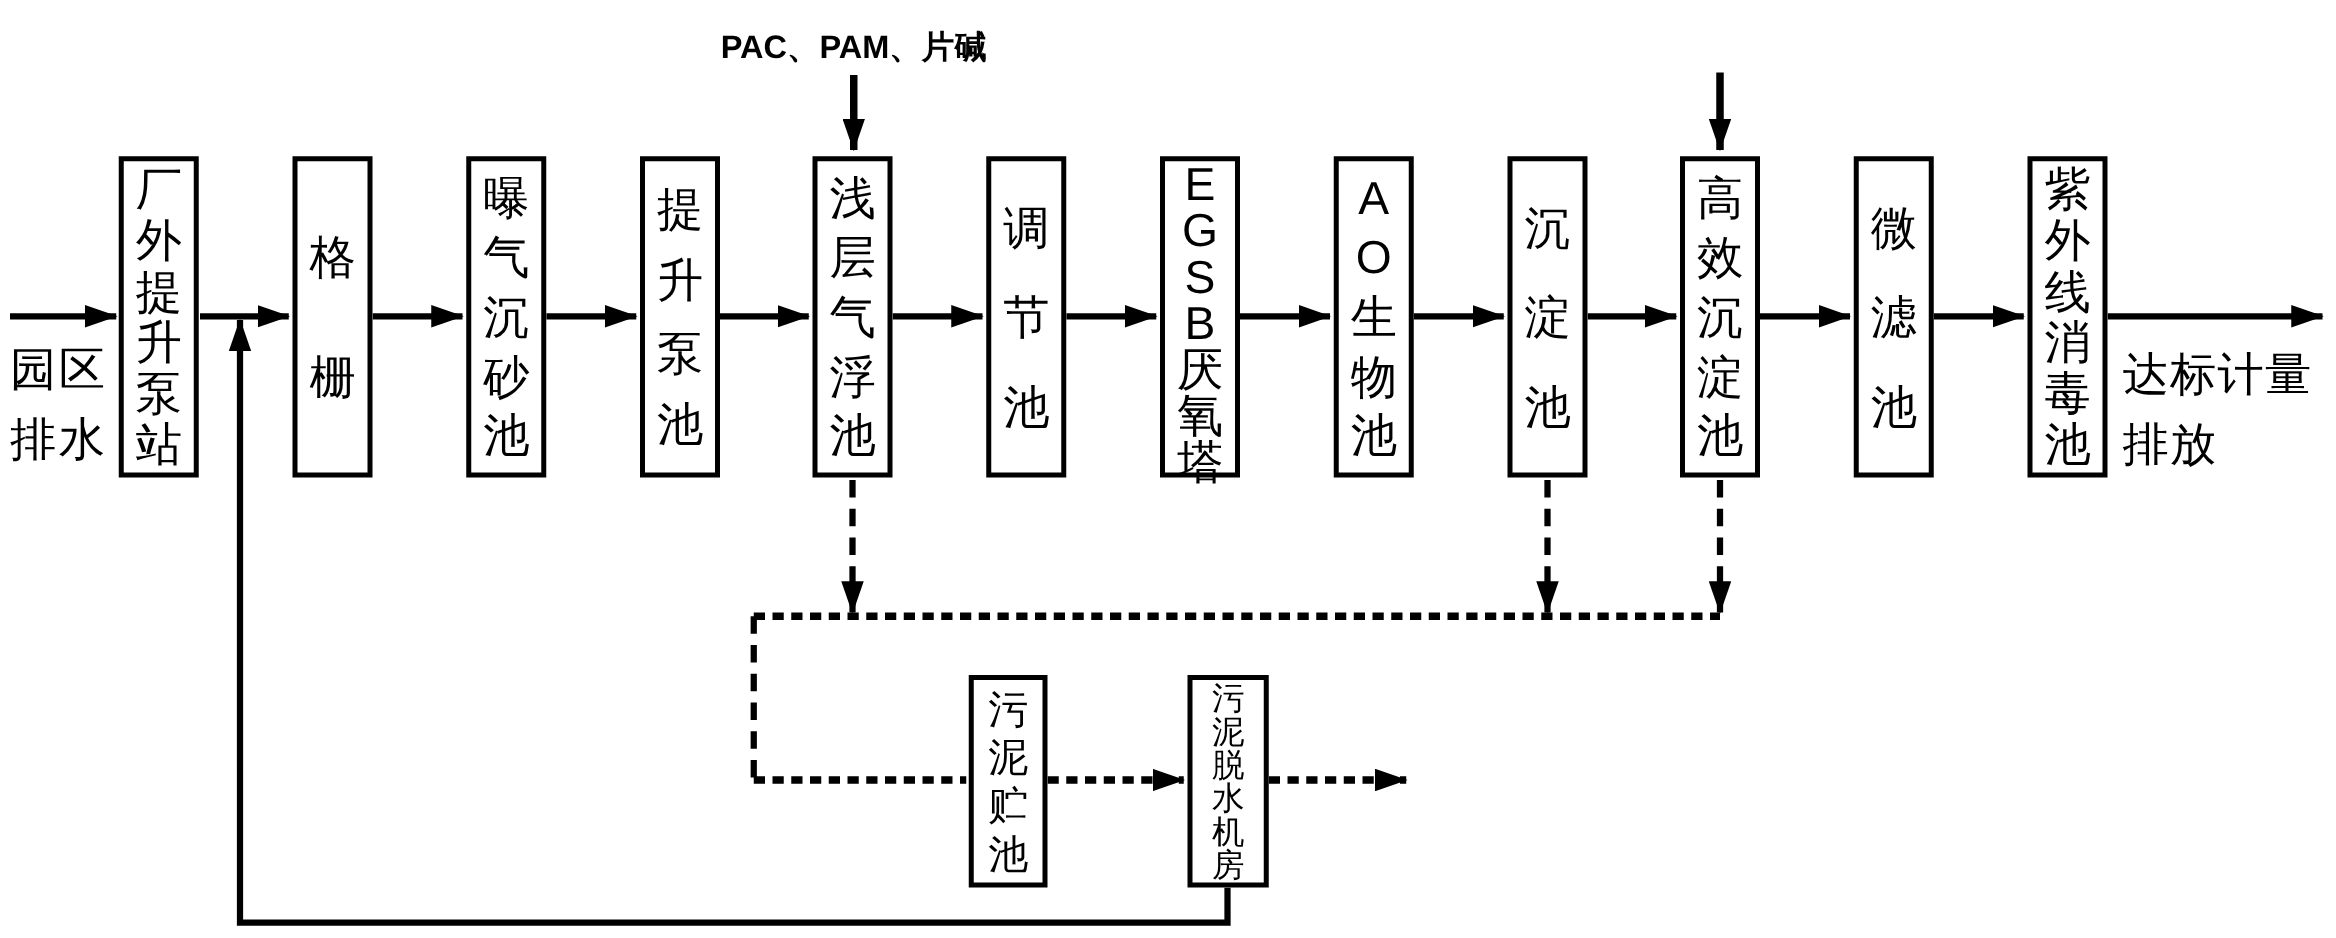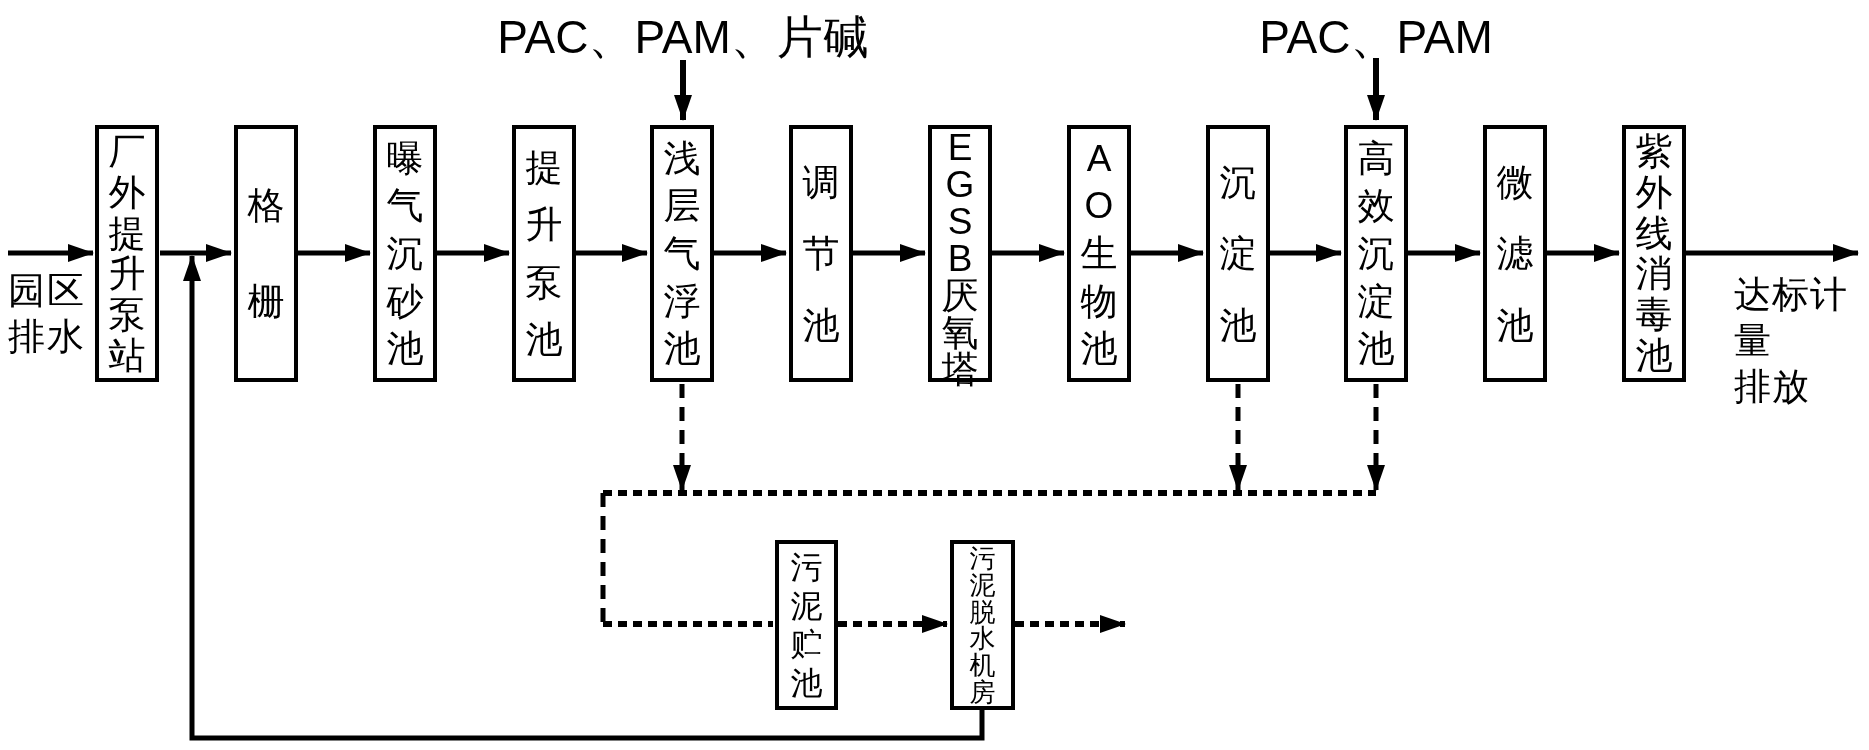--- a/index.html
+++ b/index.html
@@ -41,34 +41,35 @@
     align-items: center;
     line-height: 1;
     z-index: 2;
   }
   #sludge-storage { left: 775px; top: 540px; width: 63px; height: 170px; font-size: 32px; }
   #sludge-dewater { left: 950px; top: 540px; width: 65px; height: 170px; font-size: 26px; }
   .flabel {
     position: absolute;
     white-space: pre-line;
     font-size: 37px;
-    line-height: 46px;
+    line-height: 56px;
     z-index: 2;
   }
   #inflow-label  { left: 8px;    top: 268px; letter-spacing: 2px; }
-  #outflow-label { left: 1698px; top: 272px; letter-spacing: 1px; margin-left: 36px; }
+  #outflow-label { left: 1698px; top: 272px; letter-spacing: 1px; }
   #sludge-out-label { left: 1132px; top: 606px; letter-spacing: 1px; }
   .dosing {
     position: absolute;
     top: 18px;
     transform: translateX(-50%);
-    font-size: 46px;
+    font-size: 26px;
     line-height: 38px;
     white-space: nowrap;
     z-index: 2;
+    font-weight: bold;
   }
   #dosing-1 { left: 683px; }
   #dosing-2 { left: 1376px; }
 </style>
 </head>
 <body>
 
 <div id="stage">
 
   <svg id="lines" width="1869" height="750" viewBox="0 0 1869 750">
@@ -208,15 +209,14 @@
       <span class="ch">水</span>
       <span class="ch">机</span>
       <span class="ch">房</span>
     </div>
 
   <div class="flabel" id="inflow-label">园区
 排水</div>
   <div class="flabel" id="outflow-label">达标计量
 排放</div>
   <div class="dosing" id="dosing-1">PAC、PAM、片碱</div>
-  <div class="dosing" id="dosing-2">PAC、PAM</div>
 
 </div>
 
 </body></html>

